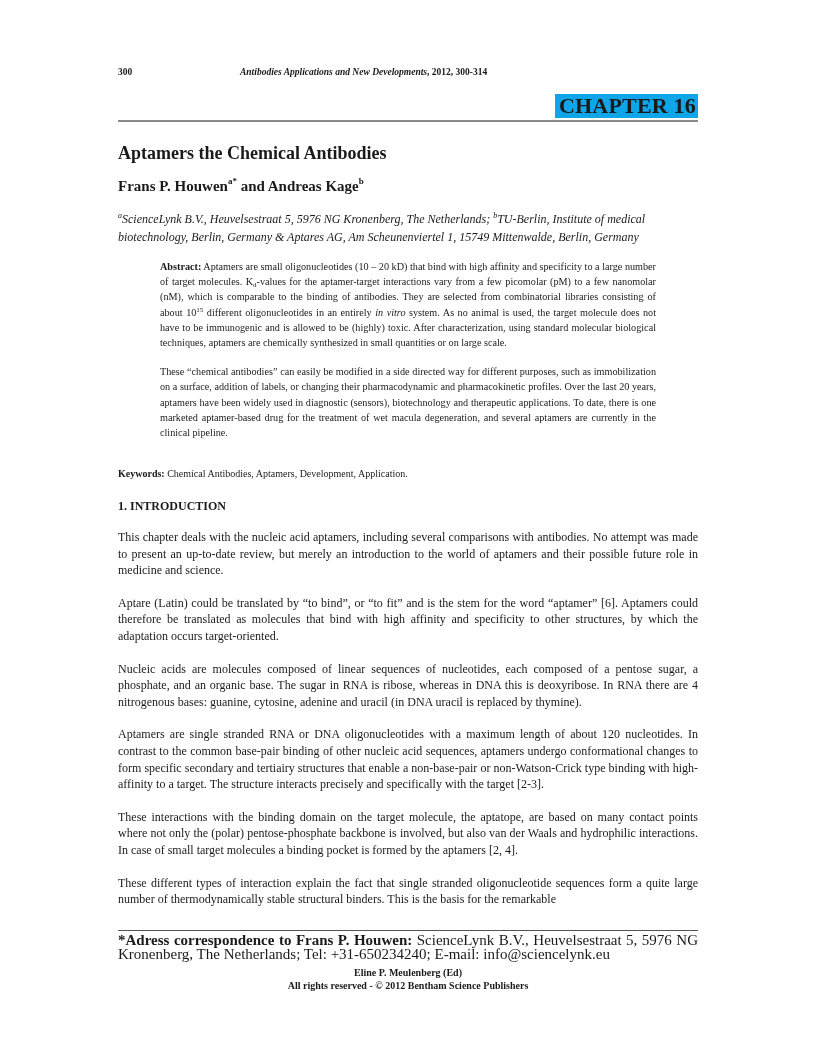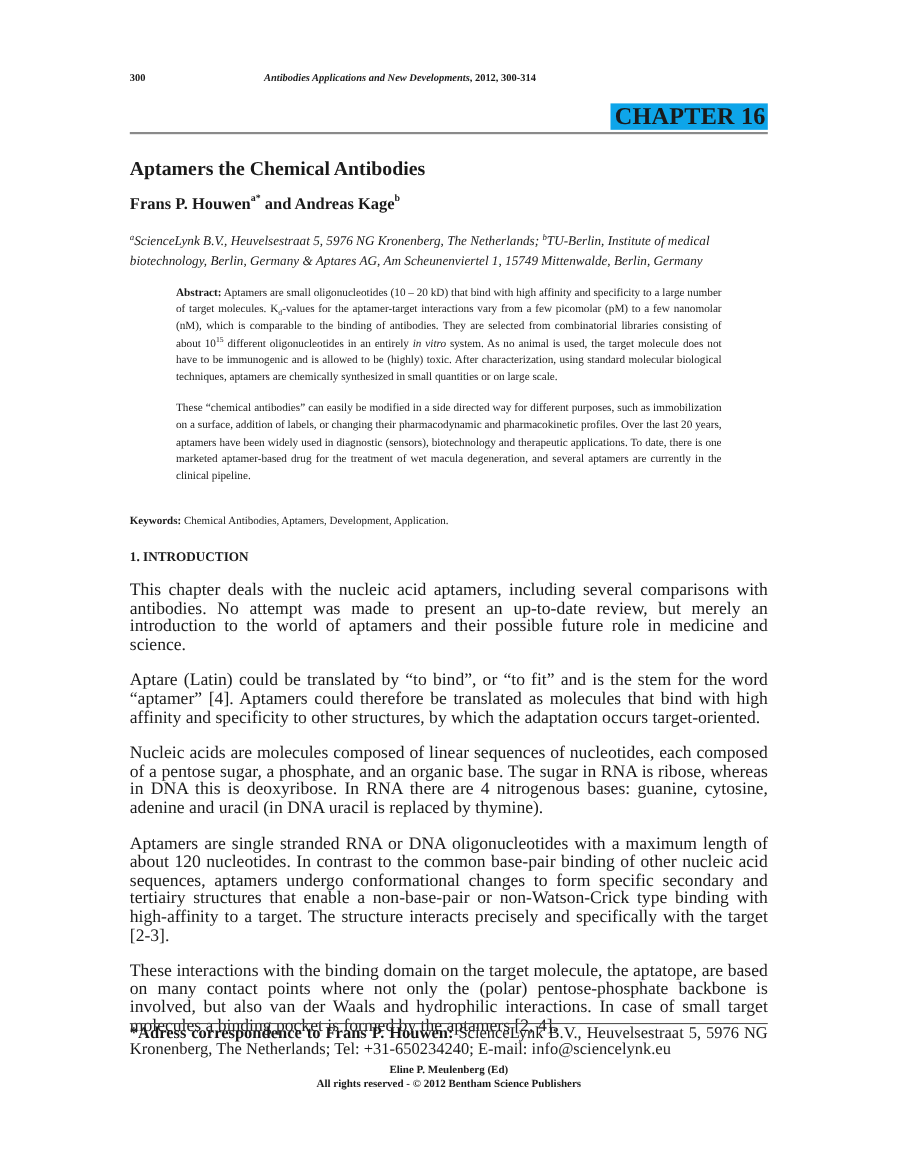--- a/index.html
+++ b/index.html
@@ -135,21 +135,21 @@
       font-size: 12px;
       font-weight: bold;
       line-height: 16px;
       margin: 0;
     }
     .body-text {
       position: absolute;
       top: 529px;
       left: 0;
       width: 580px;
-      font-size: 16px;
+      font-size: 12px;
       line-height: 16.6px;
       text-align: justify;
     }
     .body-text p {
       margin: 0 0 16px 0;
     }
     .footnote-rule {
       position: absolute;
       top: 930px;
       left: 0;
@@ -207,24 +207,25 @@
   </div>
 
   <div class="keywords">
     <b>Keywords:</b><span> Chemical Antibodies, Aptamers, Development, Application.</span>
   </div>
 
   <h2 class="section-heading">1. INTRODUCTION</h2>
 
   <div class="body-text">
     <p>This chapter deals with the nucleic acid aptamers, including several comparisons with antibodies. No attempt was made to present an up-to-date review, but merely an introduction to the world of aptamers and their possible future role in medicine and science.</p>
-    <p>Aptare (Latin) could be translated by “to bind”, or “to fit” and is the stem for the word “aptamer” [4]. Aptamers could therefore be translated as molecules that bind with high affinity and specificity to other structures, by which the adaptation occurs target-oriented.</p>
+    <p>Aptare (Latin) could be translated by “to bind”, or “to fit” and is the stem for the word “aptamer” [6]. Aptamers could therefore be translated as molecules that bind with high affinity and specificity to other structures, by which the adaptation occurs target-oriented.</p>
     <p>Nucleic acids are molecules composed of linear sequences of nucleotides, each composed of a pentose sugar, a phosphate, and an organic base. The sugar in RNA is ribose, whereas in DNA this is deoxyribose. In RNA there are 4 nitrogenous bases: guanine, cytosine, adenine and uracil (in DNA uracil is replaced by thymine).</p>
     <p>Aptamers are single stranded RNA or DNA oligonucleotides with a maximum length of about 120 nucleotides. In contrast to the common base-pair binding of other nucleic acid sequences, aptamers undergo conformational changes to form specific secondary and tertiairy structures that enable a non-base-pair or non-Watson-Crick type binding with high-affinity to a target. The structure interacts precisely and specifically with the target [2-3].</p>
     <p>These interactions with the binding domain on the target molecule, the aptatope, are based on many contact points where not only the (polar) pentose-phosphate backbone is involved, but also van der Waals and hydrophilic interactions. In case of small target molecules a binding pocket is formed by the aptamers [2, 4].</p>
+    <p>These different types of interaction explain the fact that single stranded oligonucleotide sequences form a quite large number of thermodynamically stable structural binders. This is the basis for the remarkable</p>
   </div>
 
   <div class="footnote-rule"></div>
   <div class="footnote">
     <b>*Adress correspondence to Frans P. Houwen:</b><span> ScienceLynk B.V., Heuvelsestraat 5, 5976 NG Kronenberg, The Netherlands; Tel: +31-650234240; E-mail: info@sciencelynk.eu</span>
   </div>
 
   <div class="footer">
     <div>Eline P. Meulenberg (Ed)</div>
     <div>All rights reserved - © 2012 Bentham Science Publishers</div>

